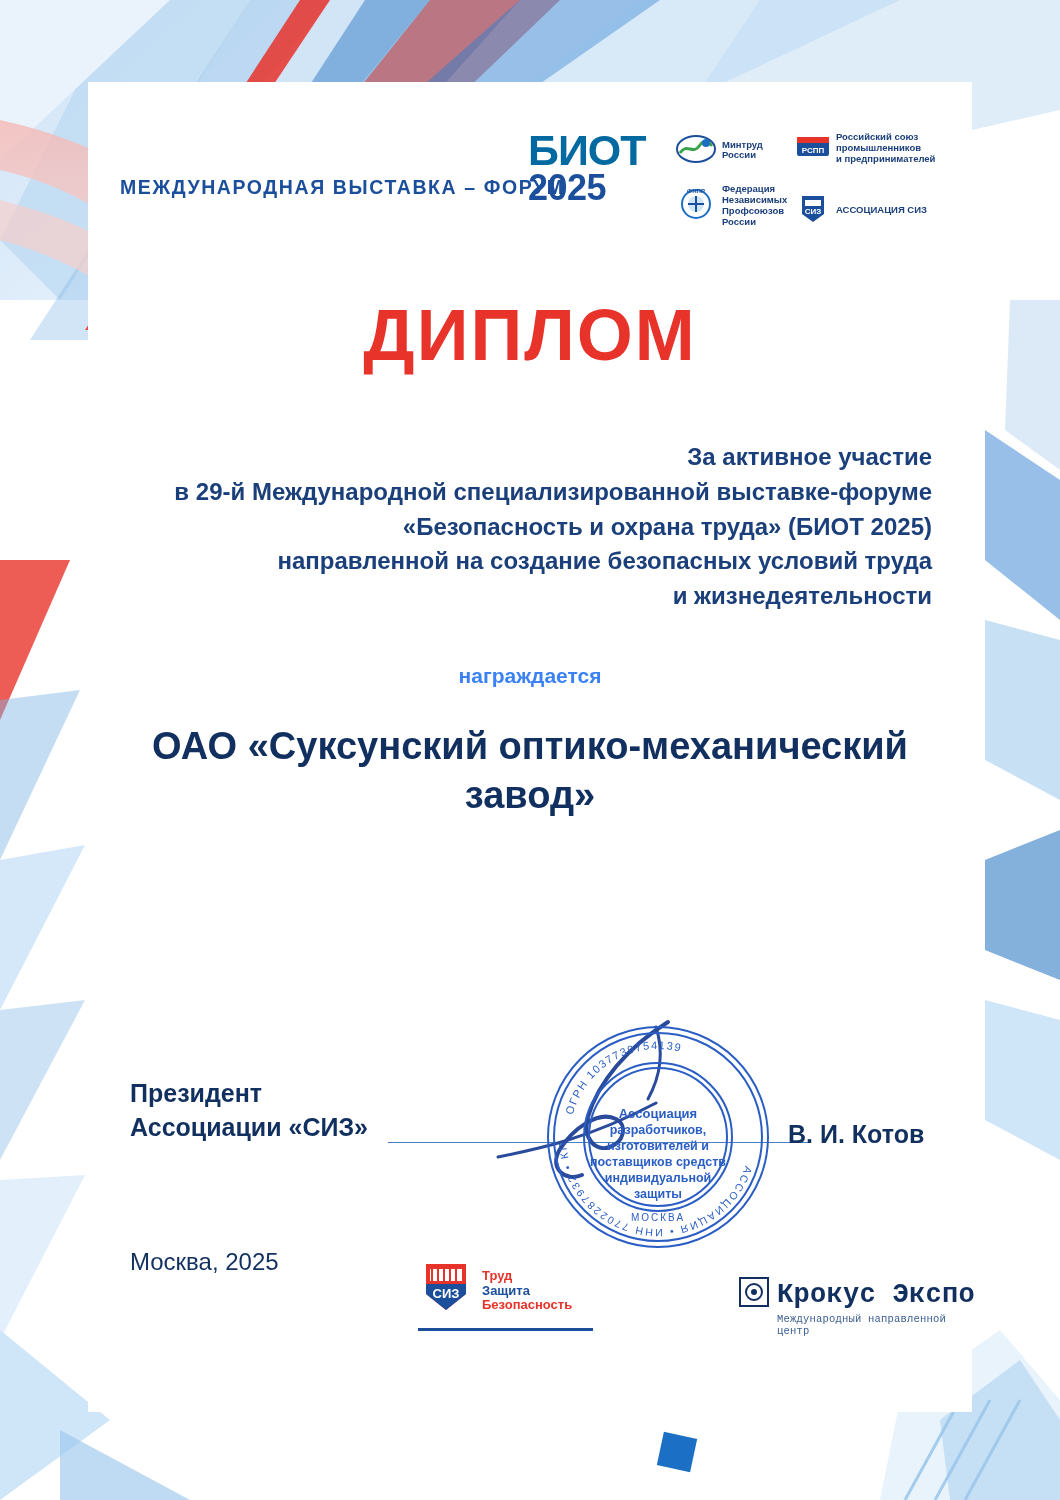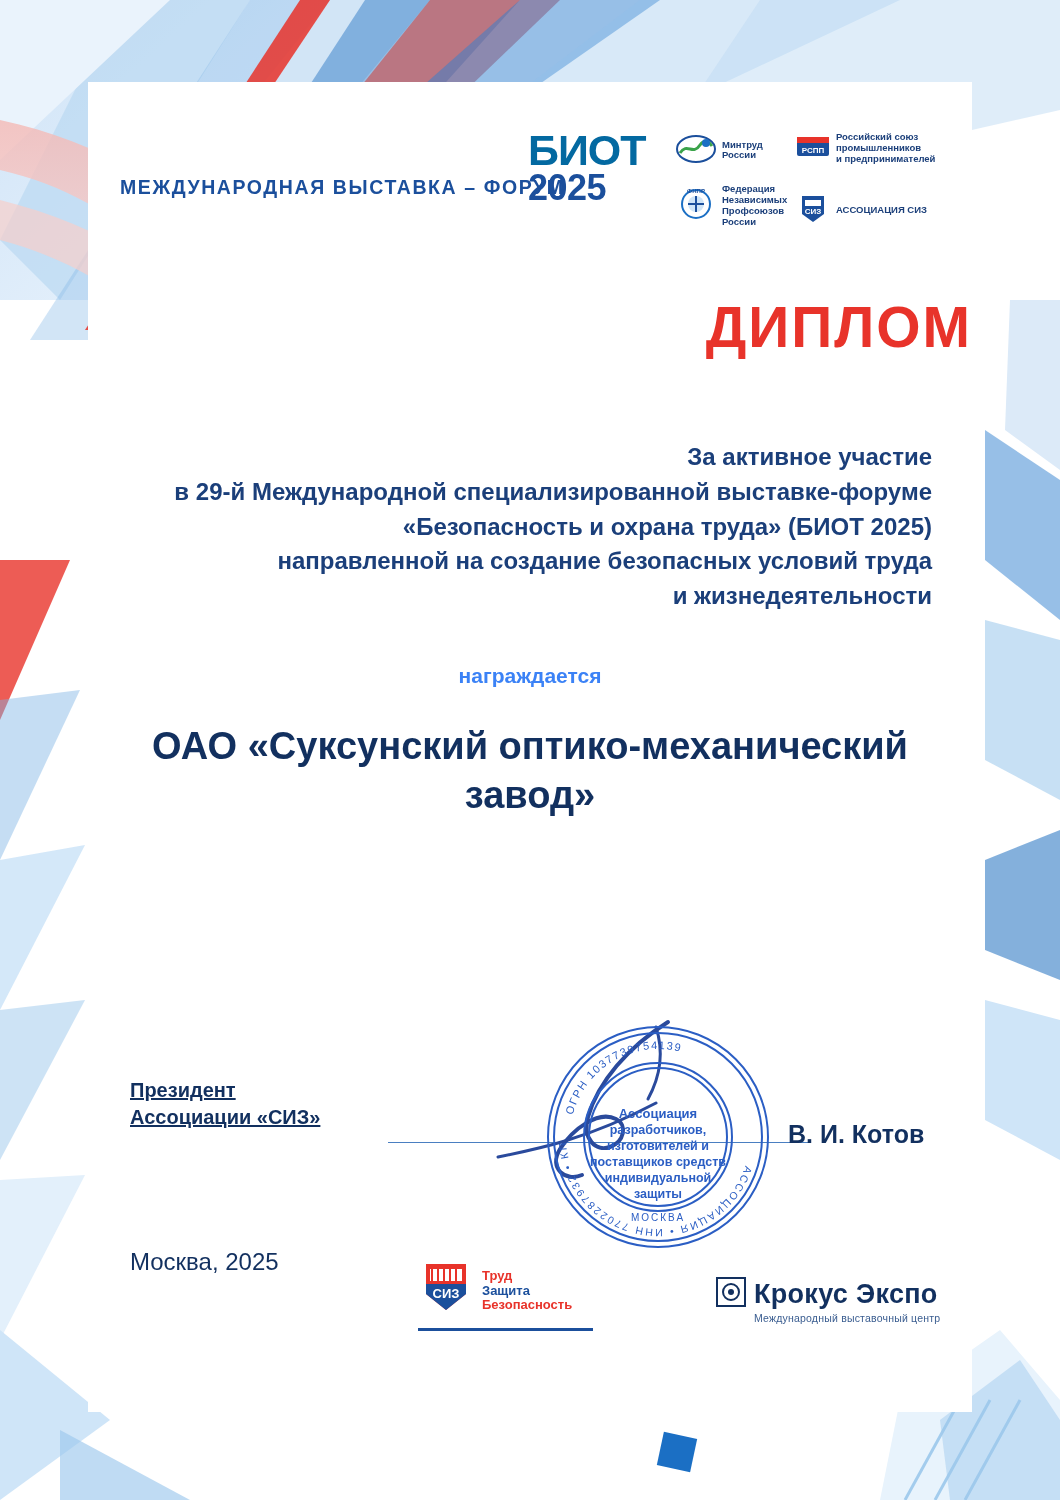--- a/index.html
+++ b/index.html
@@ -50,22 +50,22 @@
   .partners{
     position:absolute;left:588px;top:0px;width:290px;height:108px;
     font-size:9.5px;color:#1b3f7a;font-weight:700;line-height:1.15;
   }
   .plogo{position:absolute;display:flex;align-items:center;gap:6px;}
   .pmark{flex:0 0 auto;}
   .ptext{white-space:pre-line;}
 
   
   .diplom{
-    position:absolute;left:0;top:212px;width:884px;text-align:right;
-    font-size:57px;font-weight:700;color:#e8332a;letter-spacing:2px;
+    position:absolute;left:0;top:212px;width:884px;text-align:center;
+    font-size:72px;font-weight:700;color:#e8332a;letter-spacing:2px;
     font-family:"Liberation Sans", sans-serif;
   }
 
   
   .for-text{
     position:absolute;left:40px;top:358px;width:804px;text-align:right;
     color:#1b3f7a;font-size:24px;font-weight:700;line-height:1.45;
   }
   .award-to{
     position:absolute;left:40px;top:582px;width:804px;text-align:center;
@@ -76,39 +76,39 @@
     color:#12305f;font-size:38px;font-weight:700;line-height:1.3;
   }
   .wish{
     position:absolute;left:40px;top:788px;width:804px;text-align:center;
     color:#1b6fc4;font-size:22px;font-weight:700;line-height:1.45;
   }
 
   
   .sig-title{
     position:absolute;left:42px;top:995px;width:300px;
-    color:#12305f;font-size:20px;font-weight:700;line-height:1.35;text-decoration:underline;
+    color:#12305f;font-size:25px;font-weight:700;line-height:1.35;
   }
   .sig-line{
     position:absolute;left:300px;top:1060px;width:420px;height:1px;background:#4a7fc1;
   }
   .sig-name{
     position:absolute;left:700px;top:1038px;width:180px;
     color:#12305f;font-size:25px;font-weight:700;text-align:left;
   }
   .sig-scribble{position:absolute;left:390px;top:925px;}
   .stamp{position:absolute;left:455px;top:940px;}
 
   
   .city{
     position:absolute;left:42px;top:1166px;
     color:#12305f;font-size:24px;font-weight:400;
   }
   .footer-logo-1{position:absolute;left:330px;top:1178px;width:190px;}
-  .footer-logo-2{position:absolute;left:628px;top:1195px;width:240px;}
+  .footer-logo-2{position:absolute;left:651px;top:1195px;width:240px;font-family:Liberation Mono, monospace;}
   .krokus-name{font-size:27px;font-weight:700;color:#12305f;letter-spacing:0.3px;}
   .krokus-sub{font-size:10.5px;color:#3a5d90;letter-spacing:0.2px;margin-top:1px;}
   .tzb{font-size:13px;font-weight:700;line-height:1.12;}
   .tzb .t1{color:#e8332a;}
   .tzb .t2{color:#1b4f9c;}
   .tzb .t3{color:#e8332a;}
 </style>
 </head>
 <body>
 
@@ -325,16 +325,16 @@
         <svg width="30" height="30" viewBox="0 0 30 30">
           <rect x="1" y="1" width="28" height="28" fill="none" stroke="#12305f" stroke-width="2"></rect>
           <circle cx="15" cy="15" r="8" fill="none" stroke="#12305f" stroke-width="2"></circle>
           <circle cx="15" cy="15" r="3" fill="#12305f"></circle>
         </svg>
       </span>
       <span>
         <span class="krokus-name" style="display:block">Крокус Экспо</span>
       </span>
     </div>
-    <div class="krokus-sub" style="margin-left:38px;">Международный выставочный центр</div>
+    <div class="krokus-sub" style="margin-left:38px;">Международный направленной центр</div>
   </div>
 
 </div>
 
 </body></html>

